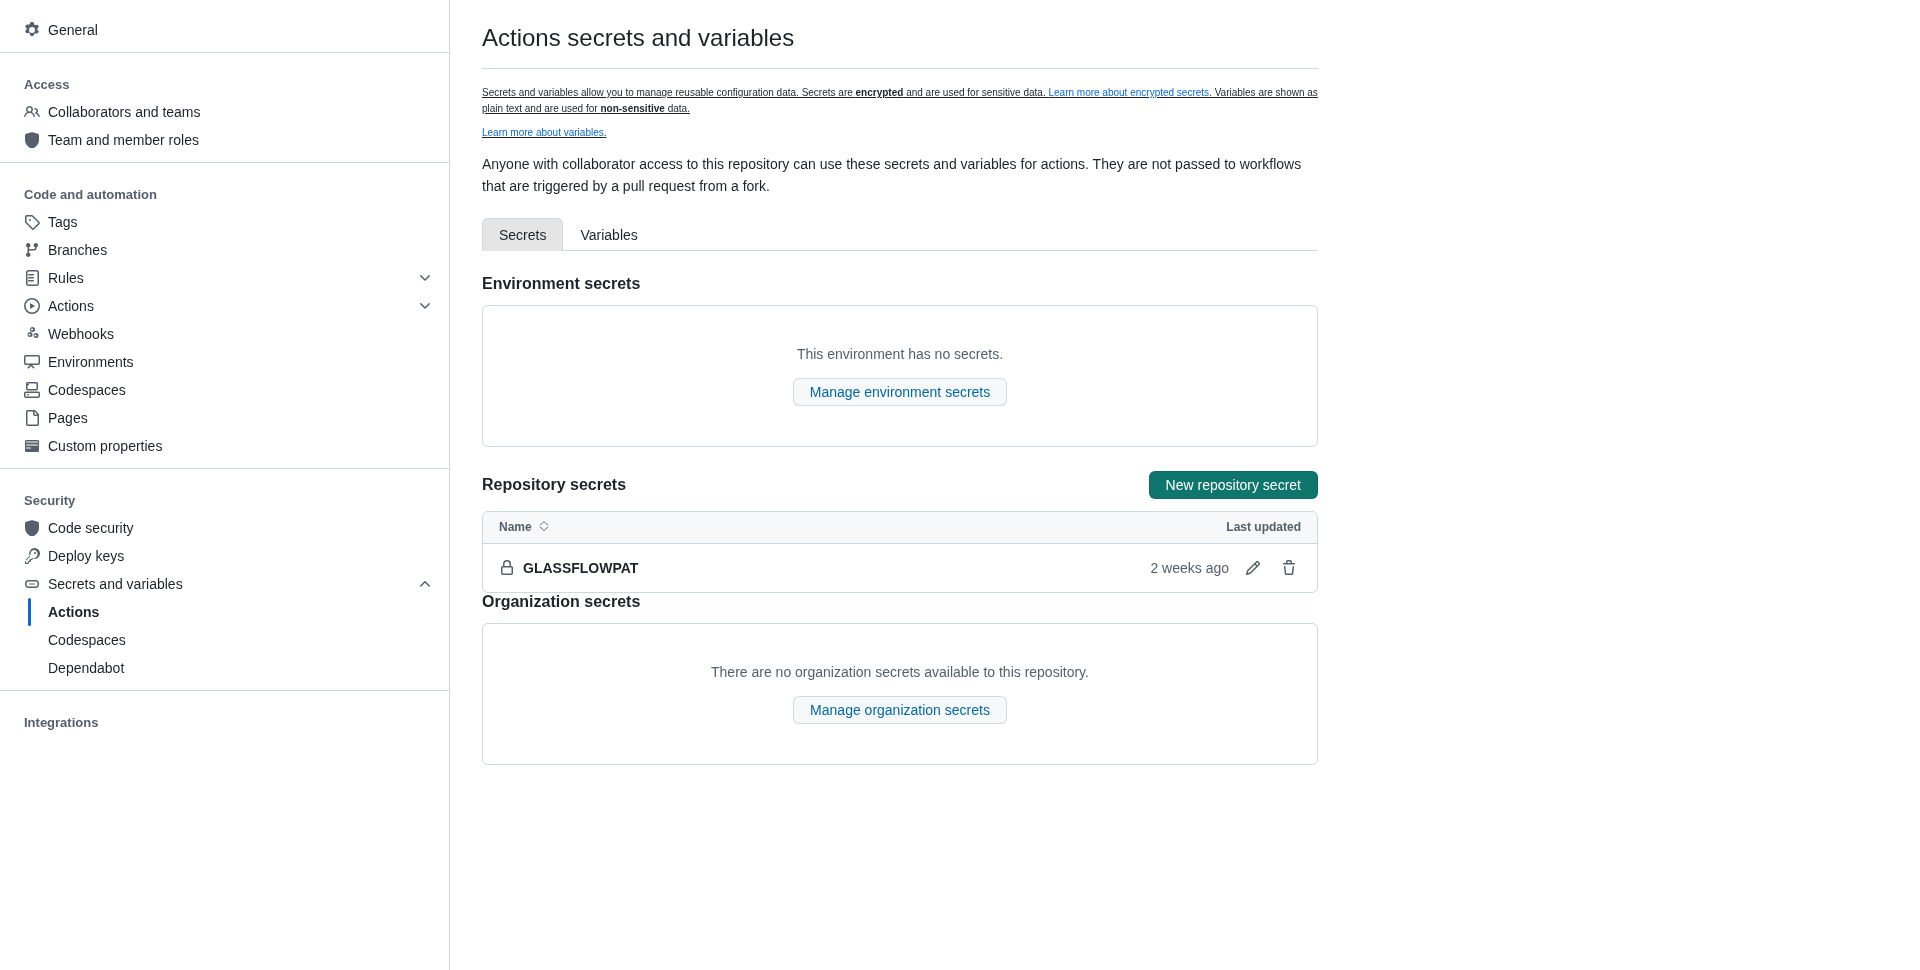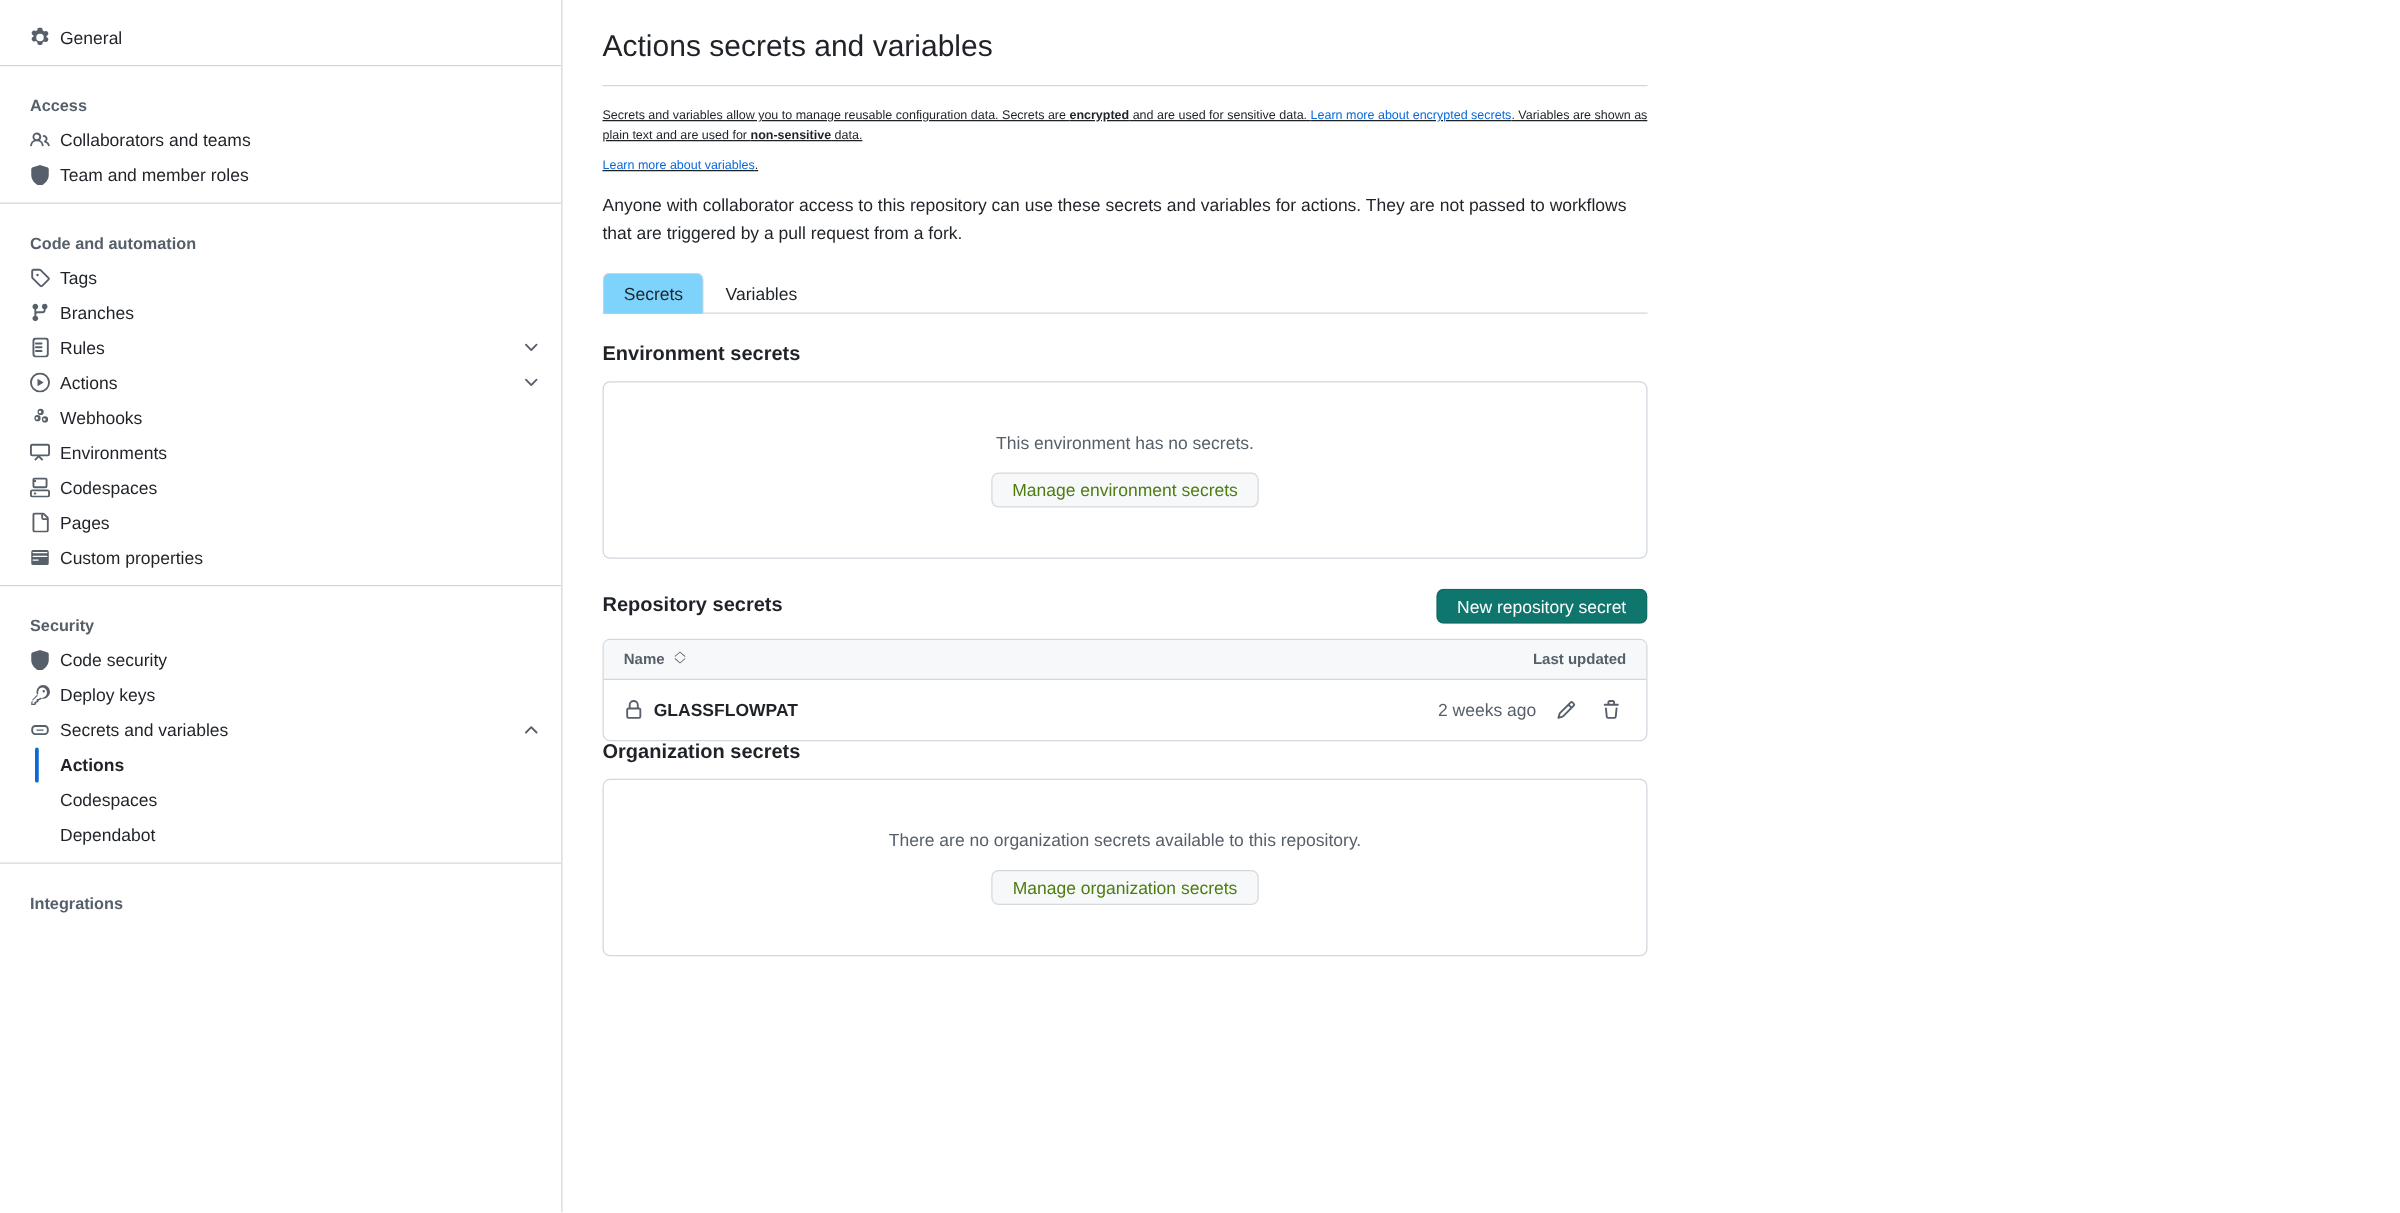--- a/index.html
+++ b/index.html
@@ -123,21 +123,21 @@
       padding: 8px 16px;
       font-size: 14px;
       cursor: pointer;
       border: 1px solid transparent;
       border-bottom: none;
       background: none;
       color: #1f2328;
       margin-bottom: -1px;
     }
     .tab.active {
-      background: #7dd3fc;
+      background: #e5e5e5;
       border-color: #d0d7de;
       border-bottom-color: #fff;
       border-radius: 6px 6px 0 0;
       font-weight: 500;
     }
     
     .section-title {
       font-size: 16px;
       font-weight: 600;
       margin-bottom: 12px;
@@ -167,21 +167,21 @@
       font-size: 14px;
       font-weight: 500;
       border-radius: 6px;
       cursor: pointer;
       border: 1px solid;
       text-decoration: none;
     }
     .btn-outline {
       background: #f6f8fa;
       border-color: rgba(31,35,40,0.15);
-      color: #4d7c0f;
+      color: #0369a1;
     }
     .btn-primary {
       background: #0f766e;
       border-color: rgba(31,35,40,0.15);
       color: #fff;
     }
     
     .secrets-table {
       border: 1px solid #d0d7de;
       border-radius: 6px;

